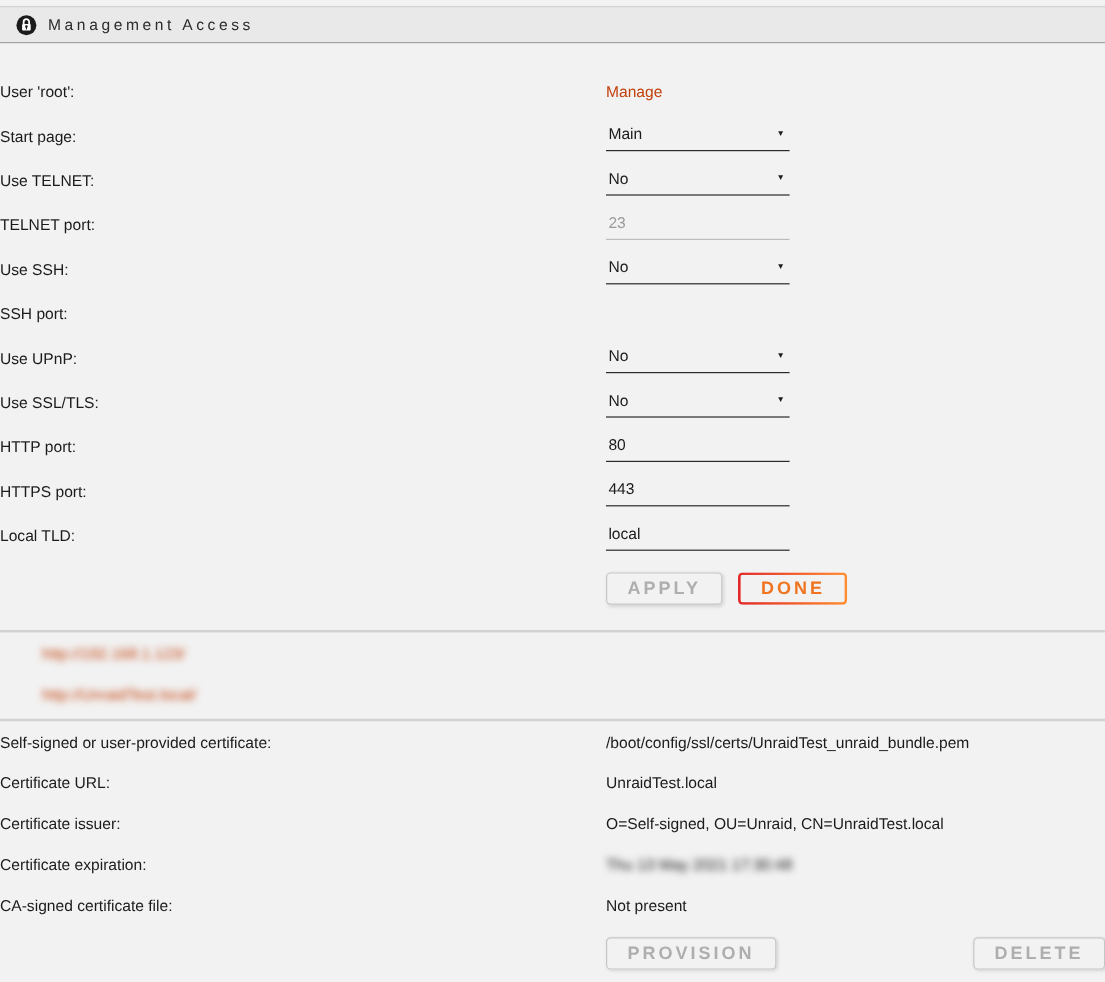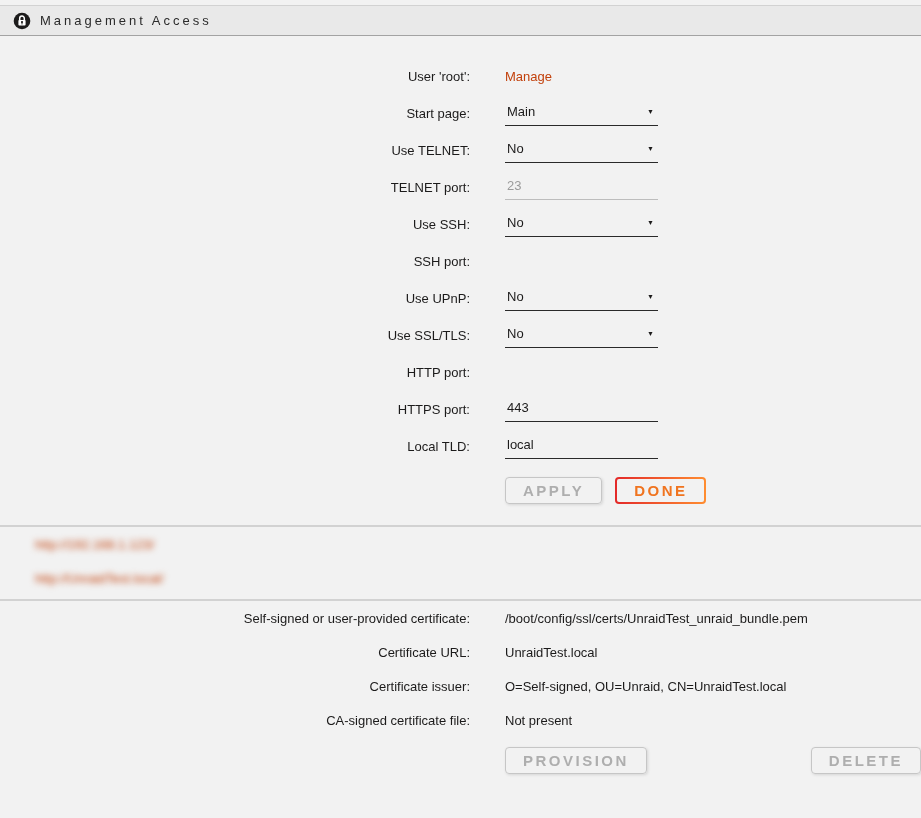--- a/index.html
+++ b/index.html
@@ -26,21 +26,20 @@
   .titlebar .ttext {
     font-size: 13px;
     letter-spacing: 3px;
     color: #2b2b2b;
   }
   
   .frow { display: flex; align-items: center; height: 37px; }
   .frow.tall { height: 38px; }
   .flabel {
     width: 470px;
-    text-align: right;
     color: #1c1b1b;
     flex: none;
   }
   .fctrl { margin-left: 35px; width: 153px; flex: none; }
   .wide  { width: 420px; }
   
   .select {
     display: flex;
     align-items: center;
     justify-content: space-between;
@@ -190,20 +189,23 @@
     <div class="fctrl">
       <div class="select">
         <span>No</span>
         <span class="sel-arrow">▼</span>
       </div>
     </div>
   </div>
 
   <div class="frow">
     <div class="flabel">HTTP port:</div>
+    <div class="fctrl">
+      <input class="tinput" value="80" style="">
+    </div>
   </div>
 
   <div class="frow">
     <div class="flabel">HTTPS port:</div>
     <div class="fctrl">
       <input class="tinput" value="443" style="">
     </div>
   </div>
 
   <div class="frow">
@@ -252,20 +254,26 @@
     </div>
   </div>
 
   <div class="frow">
     <div class="flabel">Certificate issuer:</div>
     <div class="fctrl wide">
       <span class="cert-value">O=Self-signed, OU=Unraid, CN=UnraidTest.local</span>
     </div>
   </div>
 
+  <div class="frow">
+    <div class="flabel">Certificate expiration:</div>
+    <div class="fctrl wide">
+      <span class="cert-value redacted">Thu 13 May 2021 17:30:48</span>
+    </div>
+  </div>
 
   <div class="frow">
     <div class="flabel">CA-signed certificate file:</div>
     <div class="fctrl wide">
       <span class="cert-value">Not present</span>
     </div>
   </div>
 
   <div class="btnrow bottom">
     <button class="btn btn-disabled">PROVISION</button>

